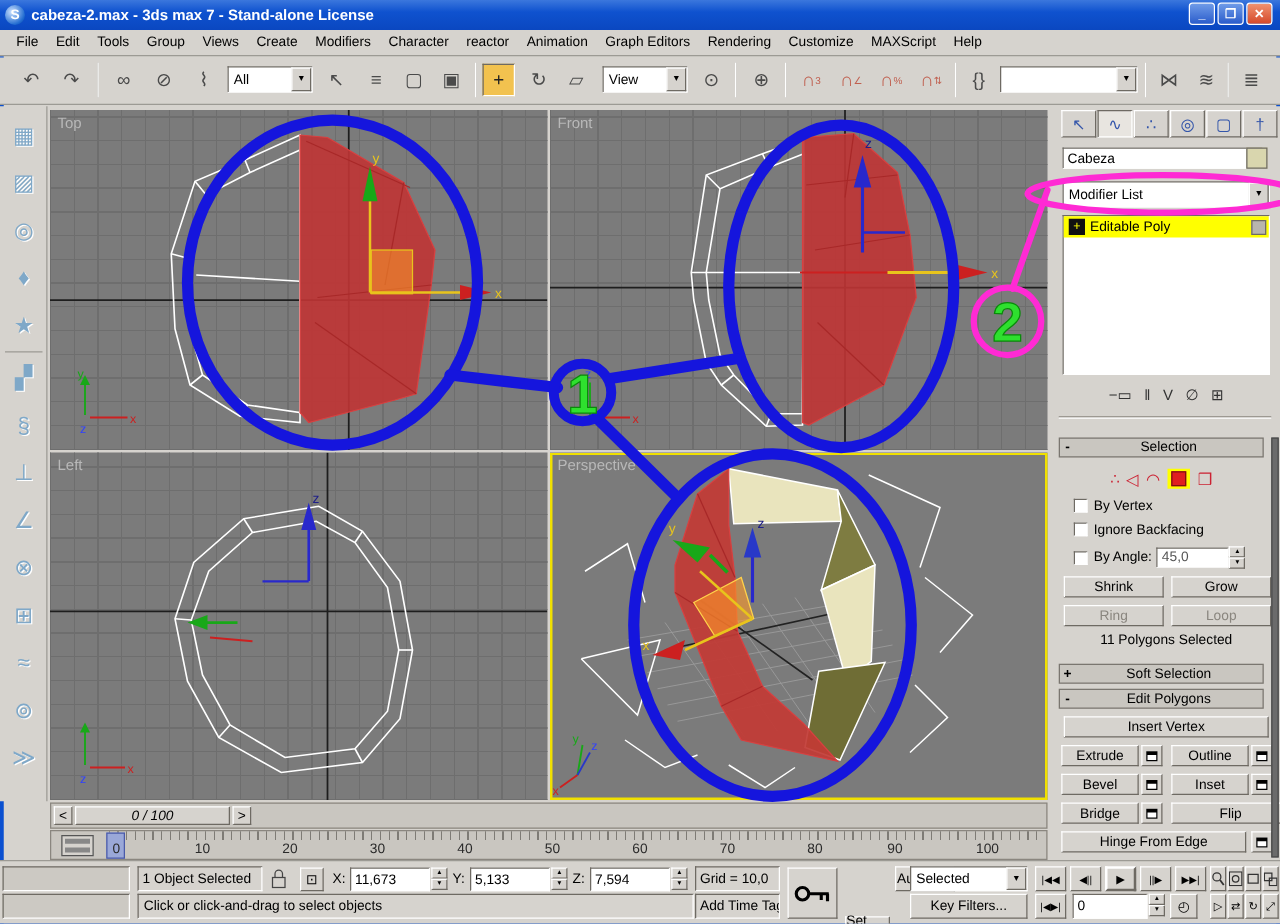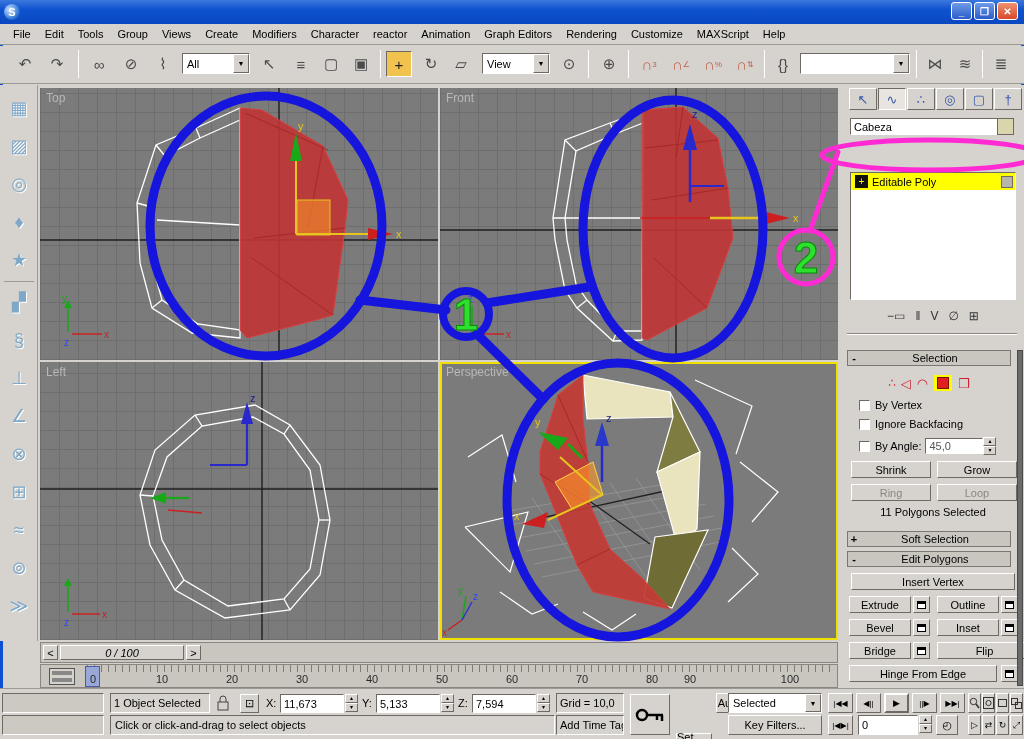--- a/index.html
+++ b/index.html
@@ -53,20 +53,21 @@
   .timeline-ruler{background:#c9c6c0;border:1px solid #8a867f;}
   .ticks{position:absolute;left:46px;top:0;width:746px;height:7px;background:repeating-linear-gradient(90deg,#7e7b75 0 1px,transparent 1px 7px);}
 </style>
 </head>
 <body>
 
 <div class="app">
 
   <div class="abs titlebar">
     <div class="app-logo">S</div>
+    <div>cabeza-2.max - 3ds max 7  - Stand-alone License</div>
     <div style="position:absolute;right:6px;top:2px;display:flex;gap:2px;">
       <div class="win-btn">_</div>
       <div class="win-btn">❐</div>
       <div class="win-btn close">✕</div>
     </div>
   </div>
 
   <div class="abs menubar">
     <span class="menu-item">File</span>
     <span class="menu-item">Edit</span>
@@ -352,20 +353,24 @@
     <div class="cp-tab" style="left:62px">∴</div>
     <div class="cp-tab" style="left:91px">◎</div>
     <div class="cp-tab" style="left:120px">▢</div>
     <div class="cp-tab" style="left:149px">†</div>
 
     <div class="field" style="position:absolute;left:5px;top:33px;width:160px;height:17px;">
       <span>Cabeza</span>
     </div>
     <div style="position:absolute;left:152px;top:33px;width:17px;height:17px;background:#d9d6ae;border:1px solid #6e6a63;"></div>
 
+    <div class="dropdown" style="left:5px;top:60px;width:166px;">
+      <span class="val">Modifier List</span>
+      <span class="arrowbox">▼</span>
+    </div>
 
     <div style="position:absolute;left:5px;top:87px;width:166px;height:128px;background:#fff;border:1px solid;border-color:#6e6a63 #fff #fff #6e6a63;">
       <div style="height:17px;background:#ffff00;display:flex;align-items:center;">
         <span style="width:13px;height:13px;background:#111;color:#ff0;font-size:10px;display:flex;align-items:center;justify-content:center;margin:0 4px;">+</span>
         <span style="flex:1">Editable Poly</span>
         <span style="width:12px;height:12px;background:#b8b5ad;border:1px solid #6e6a63;margin-right:2px;"></span>
       </div>
     </div>
 
     <div style="position:absolute;left:5px;top:220px;width:166px;height:22px;display:flex;gap:10px;align-items:center;justify-content:center;font-size:12px;color:#333;">
@@ -469,21 +474,21 @@
     <div class="ticklabels">
       <span style="left:40px">0</span>
       <span style="left:109px">10</span>
       <span style="left:179px">20</span>
       <span style="left:249px">30</span>
       <span style="left:319px">40</span>
       <span style="left:389px">50</span>
       <span style="left:459px">60</span>
       <span style="left:529px">70</span>
       <span style="left:599px">80</span>
-      <span style="left:637px">90</span>
+      <span style="left:663px">90</span>
       <span style="left:737px">100</span>
     </div>
   </div>
 
   <div class="abs statusbar">
     <div class="gray-sunk" style="position:absolute;left:2px;top:4px;width:102px;height:20px;"></div>
     <div class="gray-sunk" style="position:absolute;left:2px;top:26px;width:102px;height:20px;"></div>
 
     <div class="gray-sunk" style="position:absolute;left:110px;top:4px;width:100px;height:20px;display:flex;align-items:center;padding:0 3px;overflow:hidden;white-space:nowrap;background:#d6d3ce;">
       <span>1 Object Selected</span>

